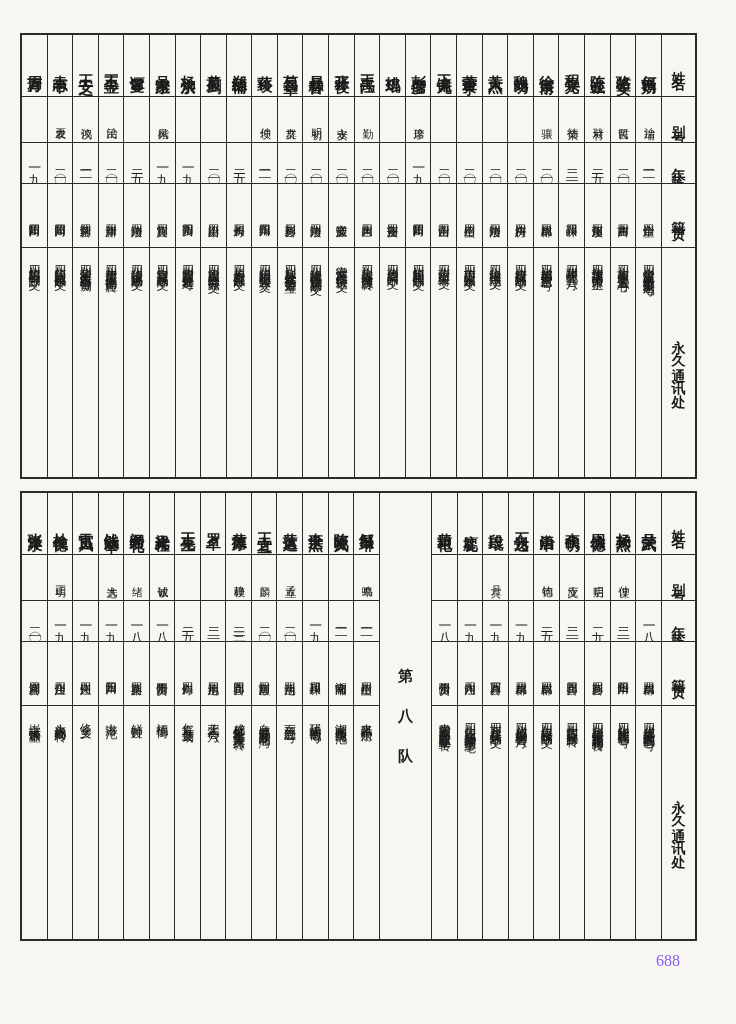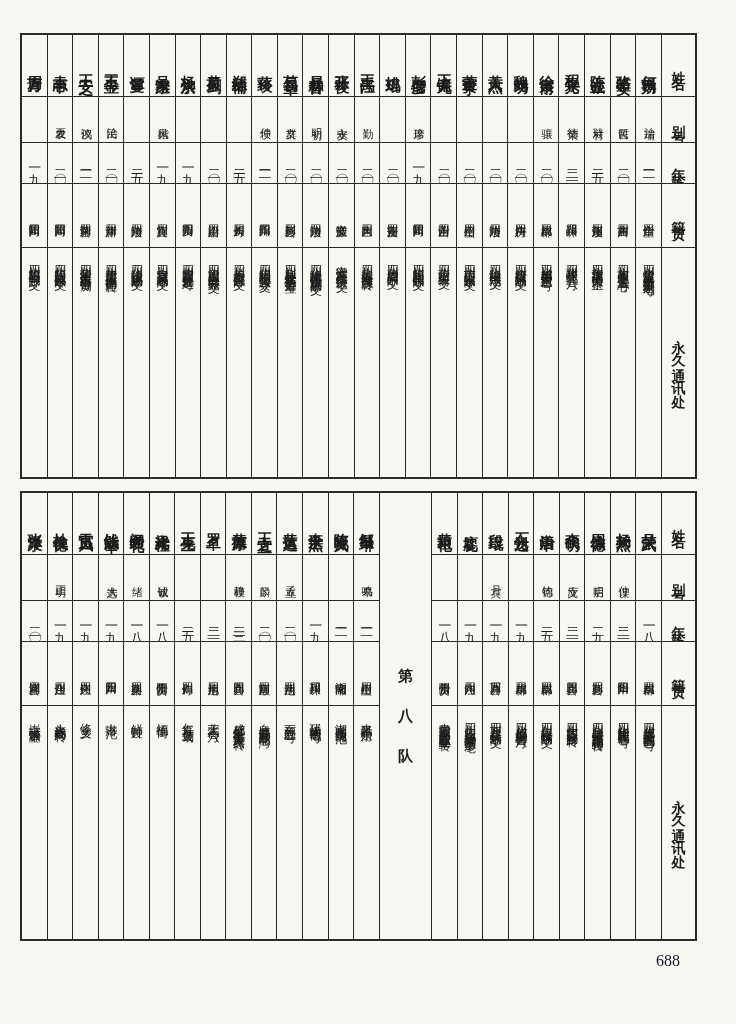--- a/index.html
+++ b/index.html
@@ -37,21 +37,21 @@
   .age-text     { font-size:13px; letter-spacing:3px; }
   .native-text  { font-size:11.5px; letter-spacing:0.5px; line-height:1.05; }
   .address-text { font-size:12px; letter-spacing:1.5px; line-height:1.05; max-height:208px; }
 
   .hdr .vtext    { font-weight:700; font-size:14px; letter-spacing:6px; }
   .hdr.cell-address .vtext { letter-spacing:14px; font-size:14px; max-height:230px; }
   .hdr.cell-address { align-items:center; padding-top:0; }
 
   .divider-label { font-size:15px; font-weight:700; letter-spacing:40px; }
 
-  .page-number { position:absolute; top:952px; right:56px; font-size:16px; color:#0f172a; }
+  .page-number { position:absolute; top:952px; right:56px; font-size:16px; color:#8b5cf6; }
 </style>
 </head>
 <body>
 
 <div class="page">
   <div class="table" id="table-0">
       <div class="col header-col">
         <div class="cell cell-name hdr">
           <span class="vtext">姓名</span>
         </div>

